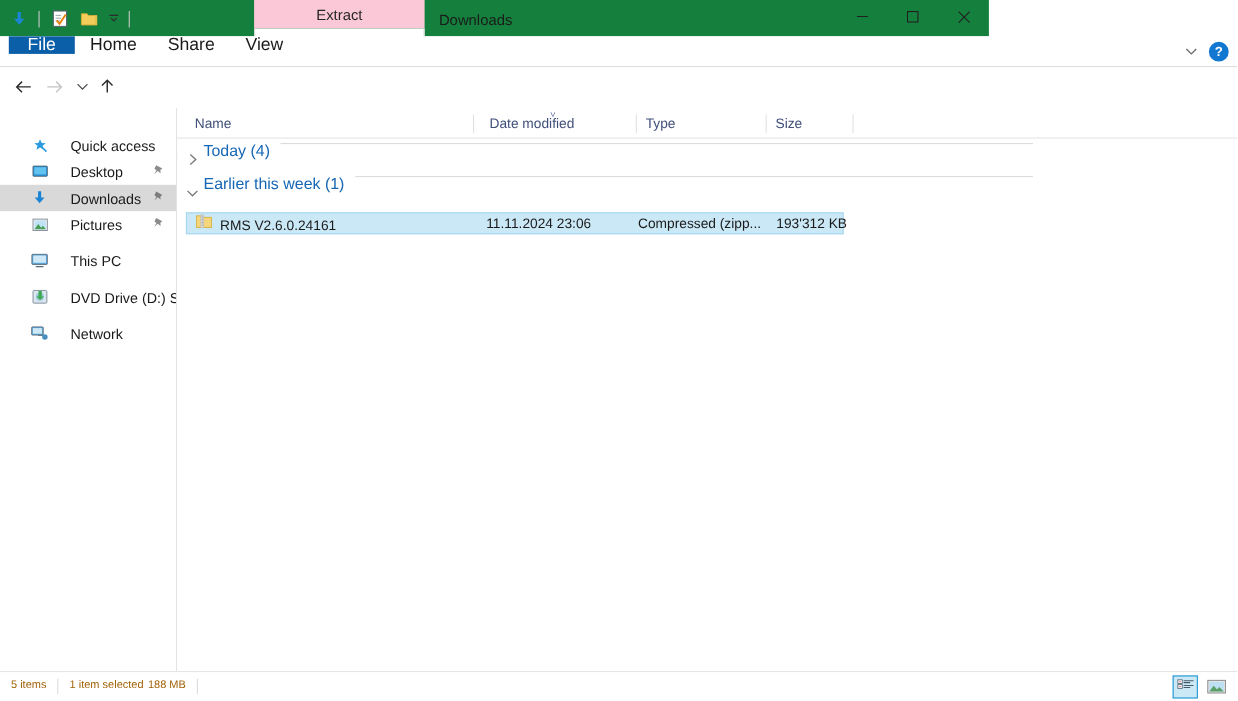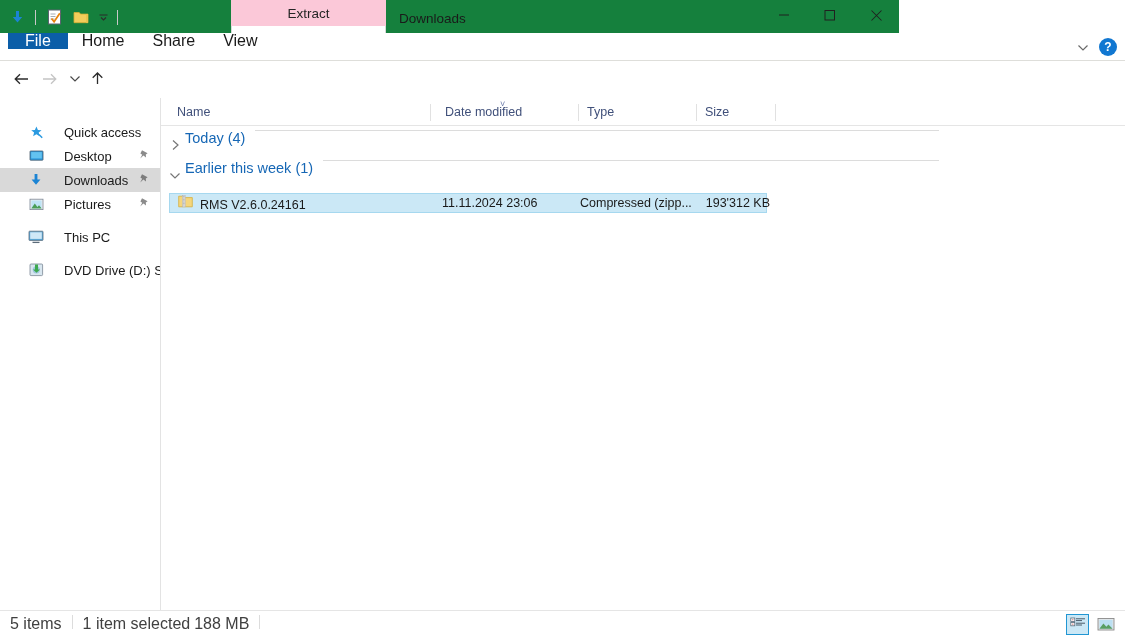--- a/index.html
+++ b/index.html
@@ -158,21 +158,21 @@
   .cell-date { left: 272px; }
   .cell-type { left: 410px; }
   .cell-size { left: 530px; width: 70px; text-align: right; }
 
   
   .statusbar {
     position: absolute; bottom: 0; left: 0; width: 1125px; height: 27px;
     border-top: 1px solid #e5e5e5; background: #fff;
     display: flex; align-items: center;
   }
-  .status-left { display: flex; font-size: 16px; color: #404040; }
+  .status-left { display: flex; font-size: 10px; color: #a16207; }
   .status-seg { padding: 0 10px; }
   .status-vsep { width: 1px; height: 14px; background: #dcdcdc; }
   .status-right { position: absolute; right: 8px; display: flex; align-items: center; gap: 5px; }
   .viewbtn {
     width: 23px; height: 21px; display: flex; align-items: center; justify-content: center;
   }
   .viewbtn.active { background: #cbe8f6; border: 1px solid #2196d3; }
 </style>
 </head>
 <body>
@@ -389,20 +389,31 @@
           <rect x="1" y="1" width="12.6" height="11.6" rx="1" fill="#d8e6ef" stroke="#7a8694" stroke-width="0.8"></rect>
           <circle cx="7.3" cy="6.8" r="3.6" fill="#9fc6dd"></circle>
           <path d="M6 1.5 h3 v5 h2 L7.5 9.8 L4 6.5 h2 Z" fill="#3da94e"></path>
         </svg>
       </span>
       <span class="nav-label">DVD Drive (D:) SSS_X6</span>
     </div>
 
     <div class="nav-gap"></div>
 
+    <div class="nav-item indent-0">
+      <span class="nav-icon">
+        <svg width="16" height="14" viewBox="0 0 16 14">
+          <rect x="0.8" y="1.2" width="10.5" height="7.4" rx="0.6" fill="#5aa9da" stroke="#5a6a78" stroke-width="0.8"></rect>
+          <rect x="1.9" y="2.3" width="8.3" height="5.1" fill="#cfe8f7"></rect>
+          <path d="M6.5 9 h5.5" stroke="#6a7a88" stroke-width="1"></path>
+          <circle cx="12.8" cy="10.4" r="2.5" fill="#4a8fbf"></circle>
+        </svg>
+      </span>
+      <span class="nav-label">Network</span>
+    </div>
   </div>
 
   <div class="vdivider"></div>
 
   <div class="content">
 
     <div class="colheaders">
       <div class="sortmark" style="left:339px; top:2px;">˅</div>
 
       <div class="colh" style="left:8px; width:261px;">Name</div>

